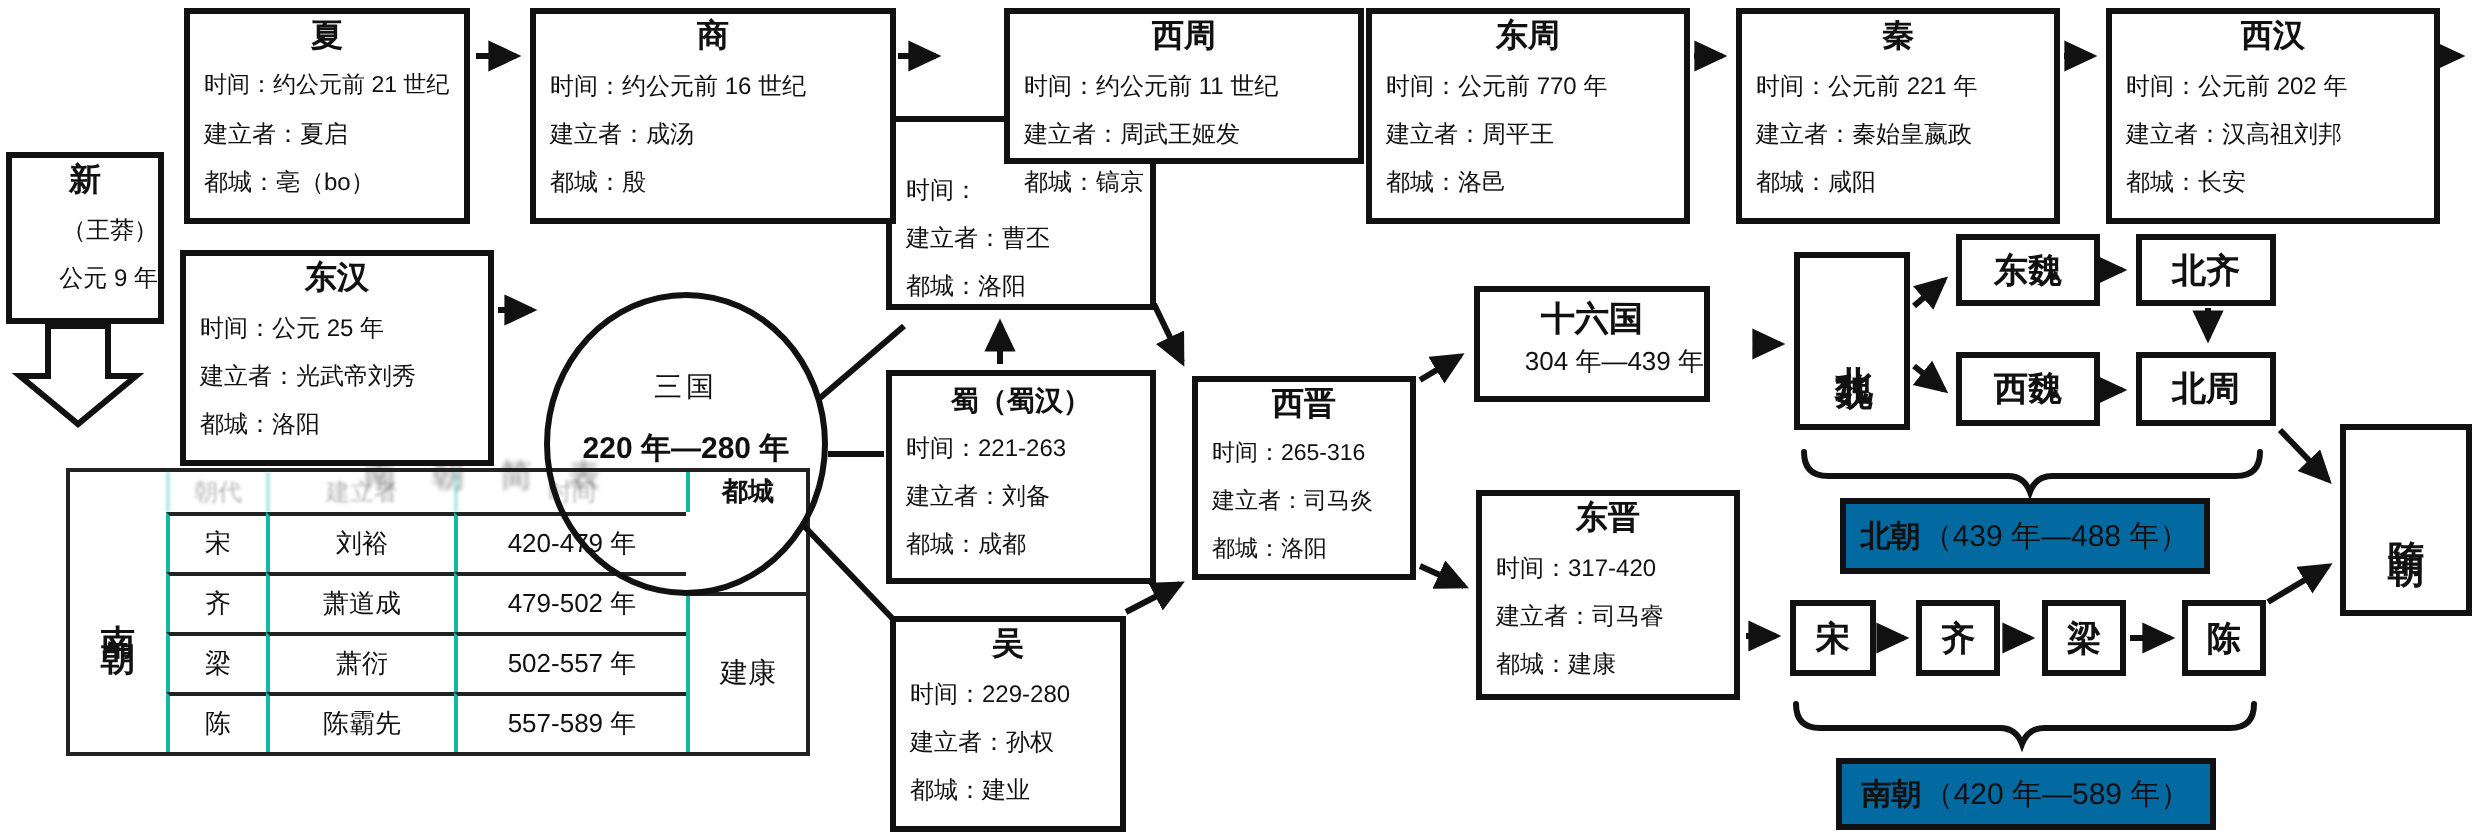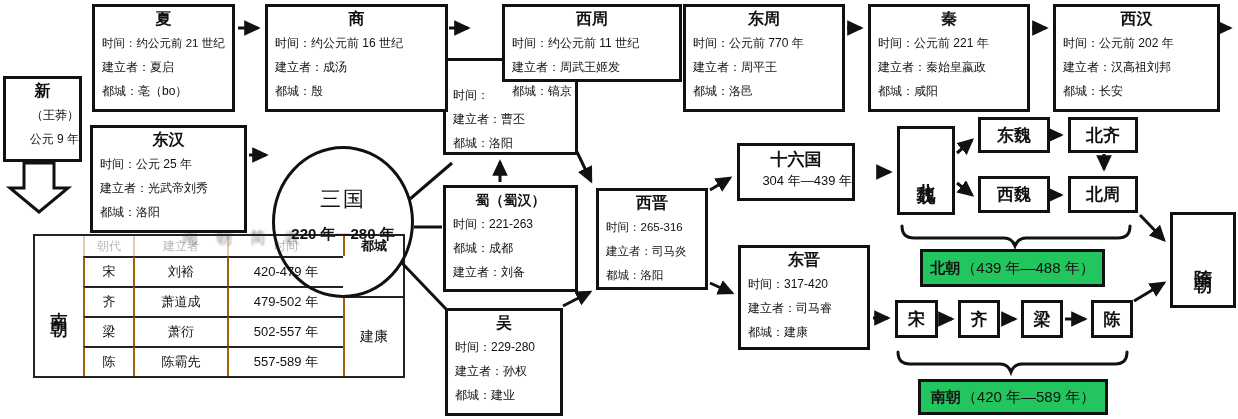--- a/index.html
+++ b/index.html
@@ -8,32 +8,32 @@
   .b{position:absolute;background:#fff;border:3px solid #111;box-sizing:border-box;z-index:4;}
   .b.under{z-index:3;}
   .t{font-weight:bold;font-size:16px;text-align:center;line-height:24px;height:24px;white-space:nowrap;}
   .l{font-size:12px;line-height:24px;padding-left:7px;white-space:nowrap;text-align:left;}
   .ctr .l{padding-left:0;text-align:right;}
   .mini{position:absolute;background:#fff;border:3px solid #111;box-sizing:border-box;z-index:4;
         display:flex;align-items:center;justify-content:center;font-weight:bold;font-size:17px;white-space:nowrap;}
   .vert{writing-mode:vertical-rl;text-orientation:upright;letter-spacing:4px;font-size:19px;}
   .circle{position:absolute;border:3.5px solid #111;border-radius:50%;background:transparent;z-index:5;
           box-sizing:border-box;display:flex;flex-direction:column;align-items:center;}
-  .circle .cname{font-size:21px;margin-top:36px;letter-spacing:2px;}
+  .circle .cname{font-size:14px;margin-top:36px;letter-spacing:2px;}
   .circle .cyears{font-size:15px;font-weight:bold;margin-top:12px;white-space:nowrap;}
-  .lbl{position:absolute;background:#22c55e;border:3px solid #111;box-sizing:border-box;z-index:4;
+  .lbl{position:absolute;background:#0369a1;border:3px solid #111;box-sizing:border-box;z-index:4;
        display:flex;align-items:center;justify-content:center;font-size:15px;white-space:nowrap;}
   .lbl b{margin-right:1px;}
   svg.wires{position:absolute;left:0;top:0;z-index:2;}
   
   .htable{position:absolute;left:33px;top:234px;width:372px;height:144px;border:2px solid #222;
           box-sizing:border-box;display:grid;grid-template-columns:48px 50px 94px 116px 60px;
           grid-template-rows:20px 30px 30px 30px 30px;z-index:1;background:transparent;}
   .tc{display:flex;align-items:center;justify-content:center;font-size:13px;box-sizing:border-box;
-      border-left:2px solid #a16207;border-top:2px solid #222;white-space:nowrap;}
+      border-left:2px solid #14b8a6;border-top:2px solid #222;white-space:nowrap;}
   .tc.noL{border-left:none;} .tc.noT{border-top:none;}
   .tc.faint{opacity:.32;filter:blur(.7px);font-size:12px;}
   .tc.hd{font-weight:bold;}
   .sidehdr{grid-column:1;grid-row:1/6;writing-mode:vertical-rl;text-orientation:upright;
            font-size:17px;font-weight:600;letter-spacing:8px;}
   .capmerge{grid-column:5;grid-row:2/6;font-size:14px;margin-top:40px;}
   .caption{position:absolute;left:182px;top:228px;z-index:1;font-size:16px;letter-spacing:18px;
            opacity:.5;filter:blur(1.1px);white-space:nowrap;}
 </style>
 </head>
@@ -163,22 +163,22 @@
   </div>
 
   <div class="circle" style="left:272px;top:146px;width:142px;height:152px">
     <div class="cname">三国</div>
     <div class="cyears">220 年—280 年</div>
   </div>
 
   <div class="b" style="left:443px;top:185px;width:135px;height:107px">
     <div class="t" style="font-size:14px">蜀（蜀汉）</div>
     <div class="l">时间：221-263</div>
+    <div class="l">建立者：刘备</div>
     <div class="l">都城：成都</div>
-    <div class="l">建立者：刘备</div>
   </div>
   <div class="b" style="left:445px;top:308px;width:118px;height:108px">
     <div class="t">吴</div>
     <div class="l">时间：229-280</div>
     <div class="l">建立者：孙权</div>
     <div class="l">都城：建业</div>
   </div>
 
   <div class="b" style="left:596px;top:188px;width:112px;height:102px">
     <div class="t">西晋</div>

